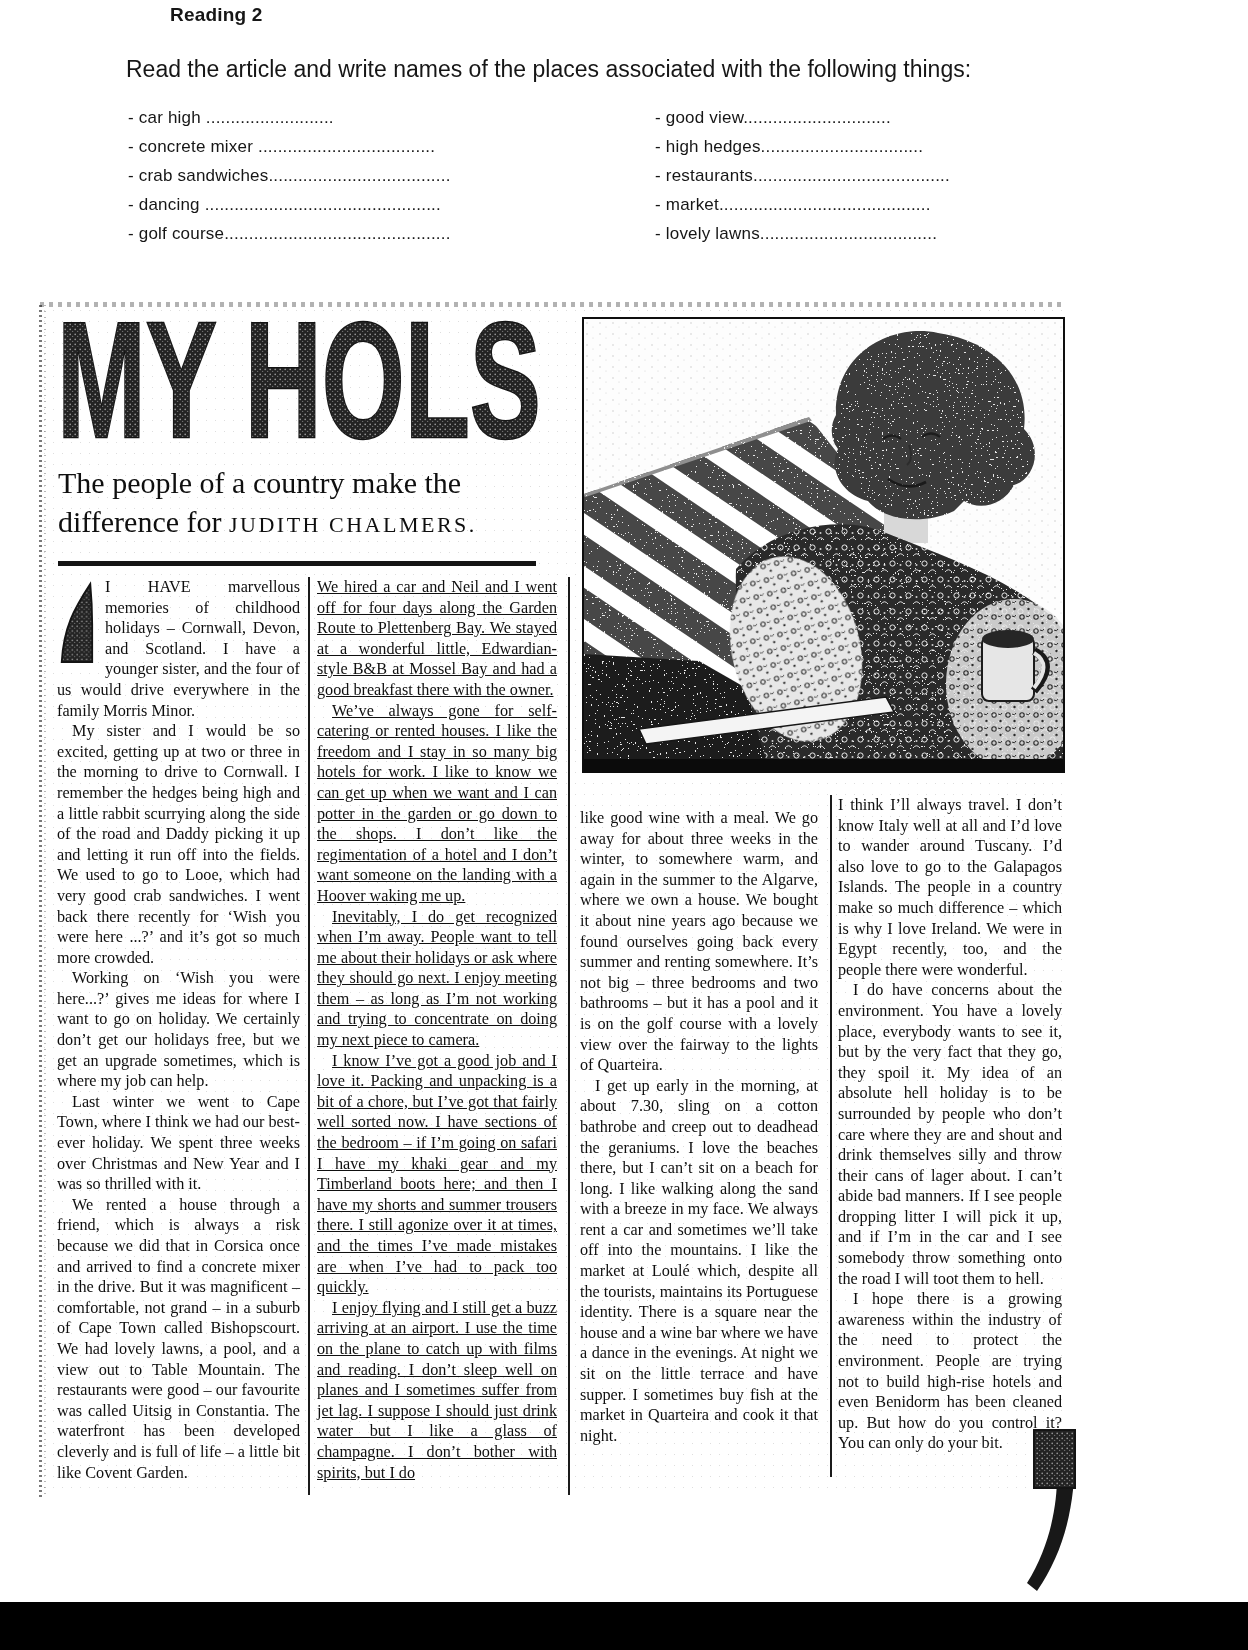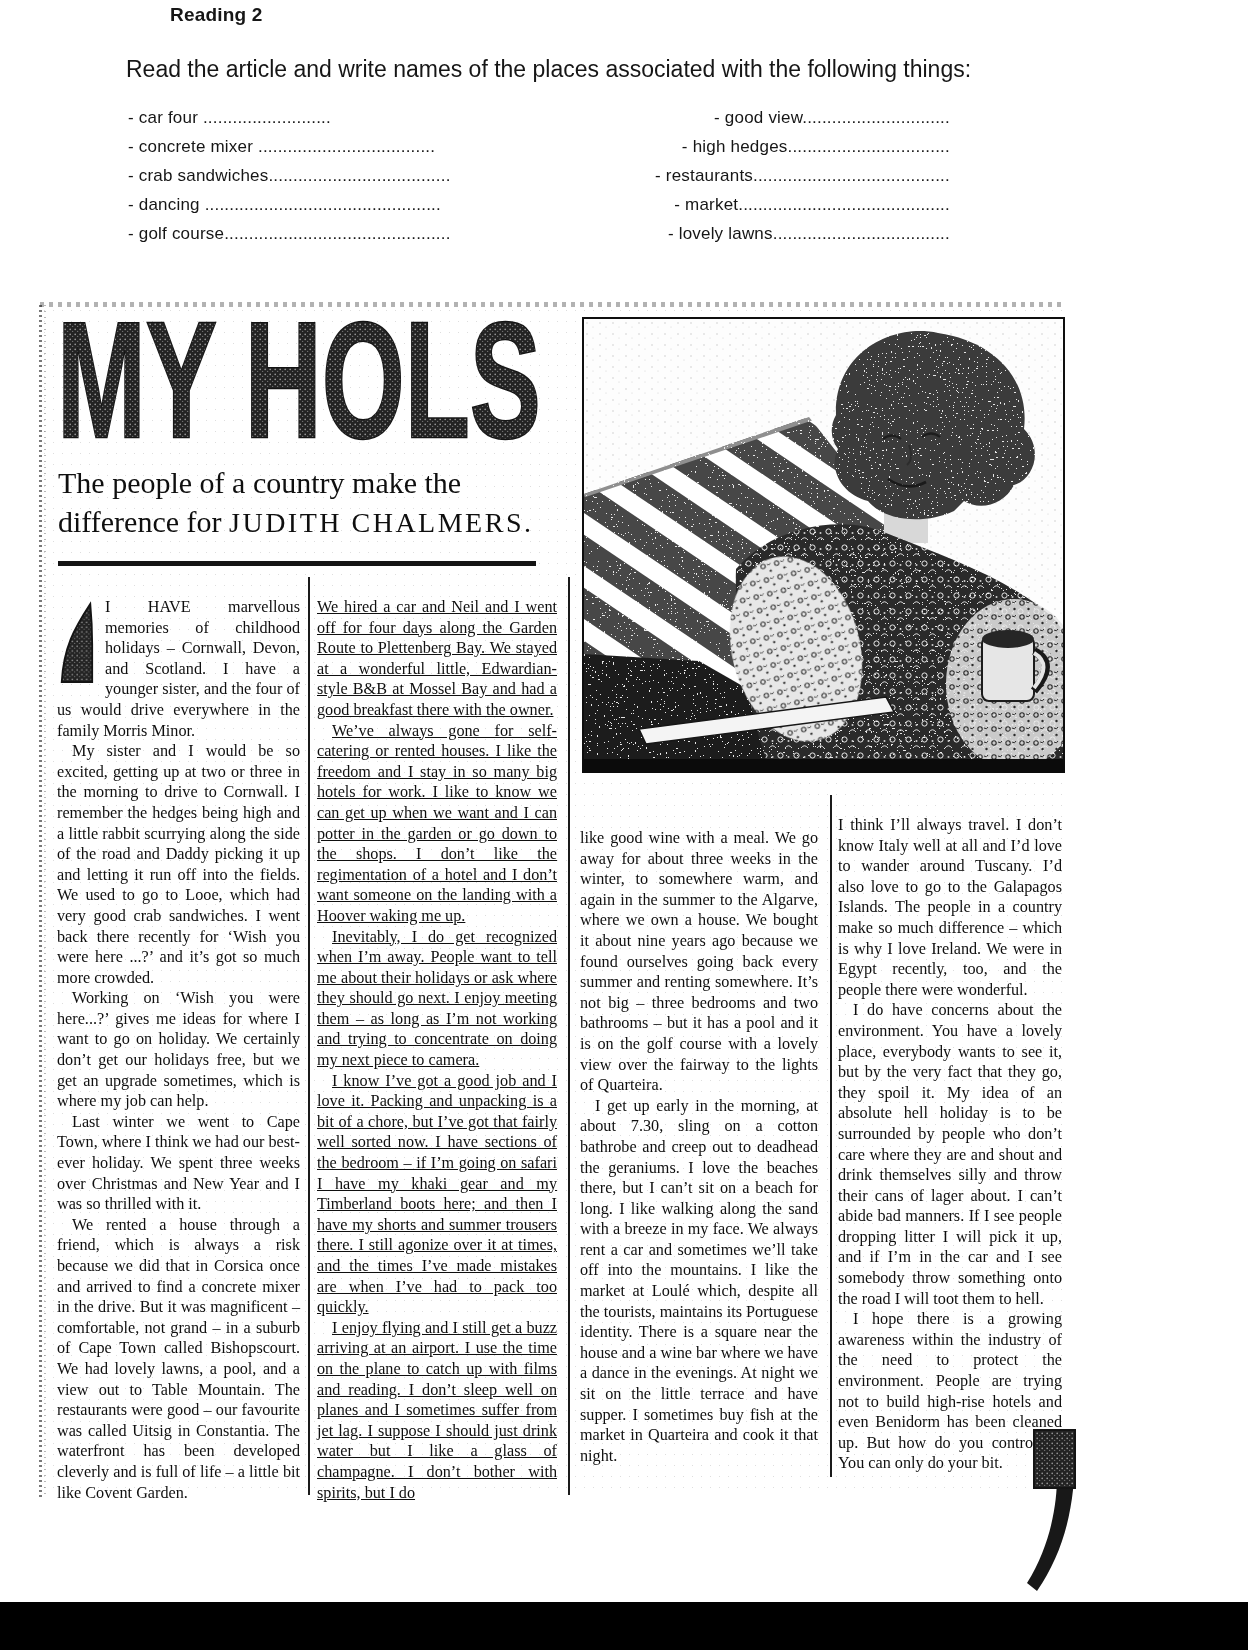--- a/index.html
+++ b/index.html
@@ -6,21 +6,21 @@
   body{
     width:1248px;height:1650px;position:relative;background:#ffffff;
     font-family:"Liberation Sans",sans-serif;color:#161616;overflow:hidden;
   }
   
   .ws-heading{position:absolute;left:126px;top:4px;font-size:19px;font-weight:bold;letter-spacing:.2px;margin-left:44px;}
   .ws-instruction{position:absolute;left:126px;top:56px;font-size:23px;}
   .fill-col{position:absolute;top:103px;font-size:17px;}
   .fill-col .fill-item{line-height:29px;white-space:nowrap;letter-spacing:.2px;}
   .fill-left{left:128px;}
-  .fill-right{left:655px;text-align:right;}
+  .fill-right{left:655px;}
 
   
   .article{
     position:absolute;left:40px;top:305px;width:1023px;height:1192px;
     background-color:#fff;
     background-image:
       radial-gradient(rgba(0,0,0,.13) .6px, transparent .8px),
       radial-gradient(rgba(0,0,0,.09) .5px, transparent .7px);
     background-size:9px 11px,14px 8px;
   }
@@ -33,34 +33,34 @@
   }
   .scan-edge-top{
     position:absolute;left:0;top:-3px;width:100%;height:5px;opacity:.45;
     background:repeating-linear-gradient(to right, rgba(12,12,12,.7) 0 4px, transparent 4px 9px);
   }
   .headline-wrap{position:absolute;left:14px;top:8px;}
   .subtitle{
     position:absolute;left:18px;top:158px;width:488px;
     font-family:"Liberation Serif",serif;font-size:30px;line-height:39px;color:#0f0f0f;
   }
-  .subtitle .author{font-size:28px;letter-spacing:2.5px;}
+  .subtitle .author{font-size:22px;letter-spacing:2.5px;}
   .sub-rule{position:absolute;left:18px;top:256px;width:478px;height:5px;background:#141414;}
 
   .photo-frame{
     position:absolute;left:542px;top:12px;width:483px;height:456px;box-sizing:border-box;
     border:2px solid #0e0e0e;border-bottom:14px solid #0b0b0b;background:#fff;
   }
 
   .col{
     position:absolute;font-family:"Liberation Serif",serif;font-size:16.2px;
     line-height:20.6px;text-align:justify;color:#0f0f0f;
   }
   .col p{margin:0;text-indent:15px;}
-  .col p.noindent{text-indent:0;margin-top:20px;}
+  .col p.noindent{text-indent:0;}
   .col1{left:17px;top:272px;width:243px;}
   .col2{left:277px;top:272px;width:240px;text-decoration:underline;}
   .col3{left:540px;top:503px;width:238px;}
   .col4{left:798px;top:490px;width:224px;}
 
   .vsep{position:absolute;width:2px;background:#1b1b1b;}
   .vsep1{left:268px;top:272px;height:918px;}
   .vsep2{left:528px;top:272px;height:918px;}
   .vsep3{left:790px;top:490px;height:682px;}
 
@@ -124,21 +124,21 @@
           <feMergeNode in="sc"></feMergeNode>
         </feMerge>
     </filter>
   </defs>
 </svg>
 
 <div class="ws-heading">Reading 2</div>
 <div class="ws-instruction">Read the article and write  names of the places associated with the following things:</div>
 
 <div class="fill-col fill-left">
-  <div class="fill-item">- car four ..........................</div>
+  <div class="fill-item">- car high ..........................</div>
   <div class="fill-item">- concrete mixer ....................................</div>
   <div class="fill-item">- crab sandwiches.....................................</div>
   <div class="fill-item">- dancing ................................................</div>
   <div class="fill-item">- golf course..............................................</div>
 </div>
 <div class="fill-col fill-right">
   <div class="fill-item">- good view..............................</div>
   <div class="fill-item">- high hedges.................................</div>
   <div class="fill-item">- restaurants........................................</div>
   <div class="fill-item">- market...........................................</div>

